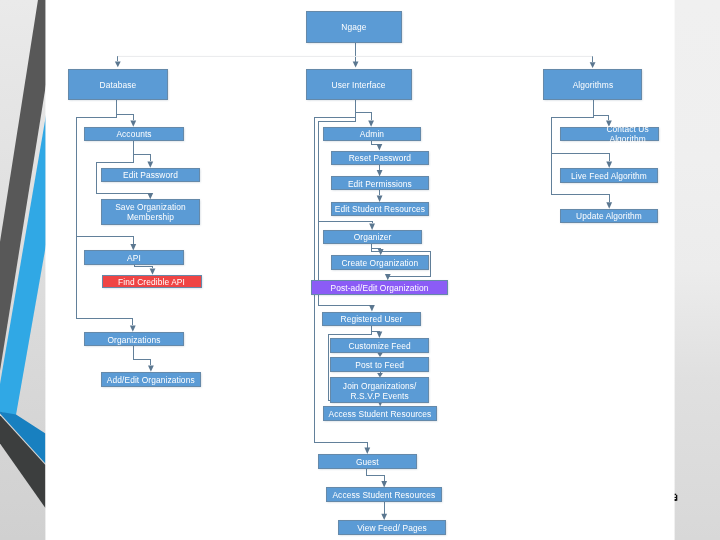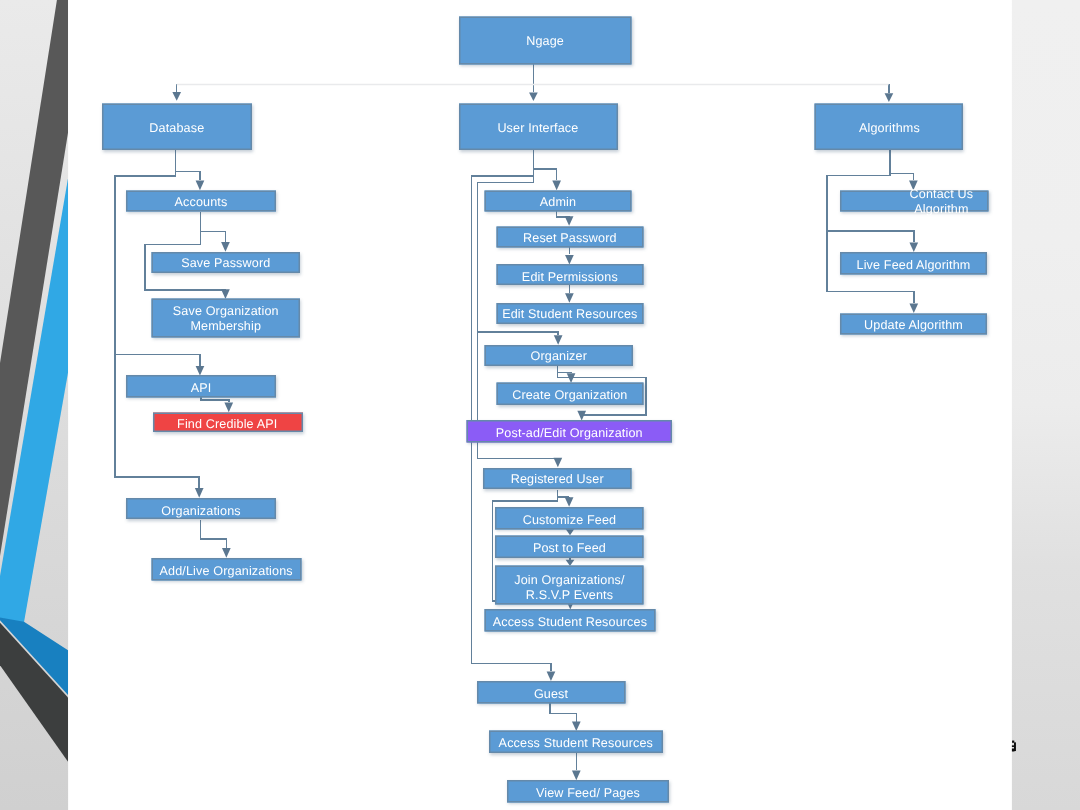--- a/index.html
+++ b/index.html
@@ -113,46 +113,46 @@
       <polygon points="380,356.9 377.1,352.6 382.9,352.6"></polygon>
       <polygon points="380,377.4 377.1,373.1 382.9,373.1"></polygon>
       <polygon points="384.2,487.4 381.3,481 387.1,481"></polygon>
       <polygon points="384.2,520.1 381.3,513.7 387.1,513.7"></polygon>
       <polygon points="608.9,126.8 606,120.4 611.8,120.4"></polygon>
       <polygon points="609.2,208.7 606.3,202.3 612.1,202.3"></polygon>
       <polygon points="609.2,168 606.3,161.6 612.1,161.6"></polygon>
     </g>
   </svg>
   <div id="nodes">
-      <div class="node" style="left: 305.9px; top: 10.9px; width: 115px; height: 32px; background: rgb(91, 155, 213); border-color: rgb(101, 137, 169); color: rgb(255, 255, 255);">
+      <div class="node" style="left: 305.9px; top: 10.9px; width: 96px; height: 32px; background: rgb(91, 155, 213); border-color: rgb(101, 137, 169); color: rgb(255, 255, 255);">
         <span>Ngage</span>
       </div>
       <div class="node" style="left: 68px; top: 68.5px; width: 99.8px; height: 31.6px; background: rgb(91, 155, 213); border-color: rgb(101, 137, 169); color: rgb(255, 255, 255);">
         <span>Database</span>
       </div>
       <div class="node" style="left: 84px; top: 126.8px; width: 100px; height: 14.2px; background: rgb(91, 155, 213); border-color: rgb(101, 137, 169); color: rgb(255, 255, 255); text-align: center;">
         <span>Accounts</span>
       </div>
       <div class="node" style="left: 101px; top: 167.8px; width: 99px; height: 14.2px; background: rgb(91, 155, 213); border-color: rgb(101, 137, 169); color: rgb(255, 255, 255);">
-        <span>Save Password</span>
+        <span>Edit Password</span>
       </div>
       <div class="node" style="left: 101px; top: 199.3px; width: 99px; height: 25.3px; background: rgb(91, 155, 213); border-color: rgb(101, 137, 169); color: rgb(255, 255, 255);">
         <span>Save Organization Membership</span>
       </div>
       <div class="node" style="left: 84px; top: 250.4px; width: 100px; height: 14.2px; background: rgb(91, 155, 213); border-color: rgb(101, 137, 169); color: rgb(255, 255, 255);">
         <span>API</span>
       </div>
       <div class="node" style="left: 101.5px; top: 274.8px; width: 100px; height: 13.6px; background: #ef4444; border-color: rgb(101, 137, 169); color: rgb(255, 255, 255);">
         <span>Find Credible API</span>
       </div>
       <div class="node" style="left: 84px; top: 331.8px; width: 100px; height: 14.6px; background: rgb(91, 155, 213); border-color: rgb(101, 137, 169); color: rgb(255, 255, 255);">
         <span>Organizations</span>
       </div>
       <div class="node" style="left: 101px; top: 371.8px; width: 99.5px; height: 15px; background: rgb(91, 155, 213); border-color: rgb(101, 137, 169); color: rgb(255, 255, 255);">
-        <span>Add/Live Organizations</span>
+        <span>Add/Edit Organizations</span>
       </div>
       <div class="node" style="left: 305.6px; top: 68.6px; width: 106px; height: 31.3px; background: rgb(91, 155, 213); border-color: rgb(101, 137, 169); color: rgb(255, 255, 255);">
         <span>User Interface</span>
       </div>
       <div class="node" style="left: 322.9px; top: 126.8px; width: 98.2px; height: 14px; background: rgb(91, 155, 213); border-color: rgb(101, 137, 169); color: rgb(255, 255, 255);">
         <span>Admin</span>
       </div>
       <div class="node" style="left: 330.8px; top: 150.5px; width: 98.2px; height: 14.2px; background: rgb(91, 155, 213); border-color: rgb(101, 137, 169); color: rgb(255, 255, 255);">
         <span>Reset Password</span>
       </div>

